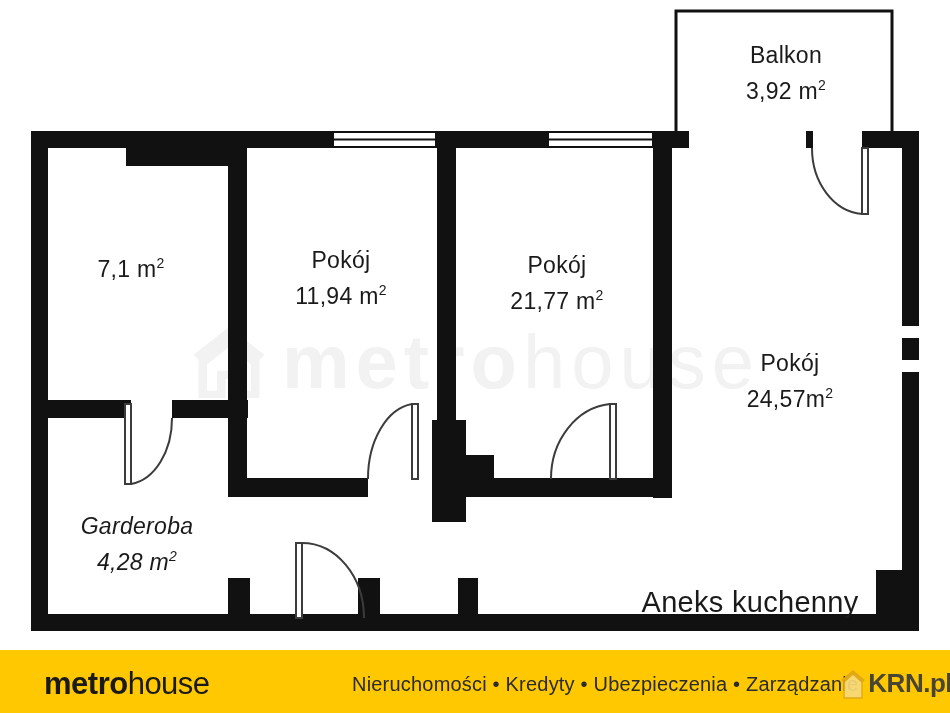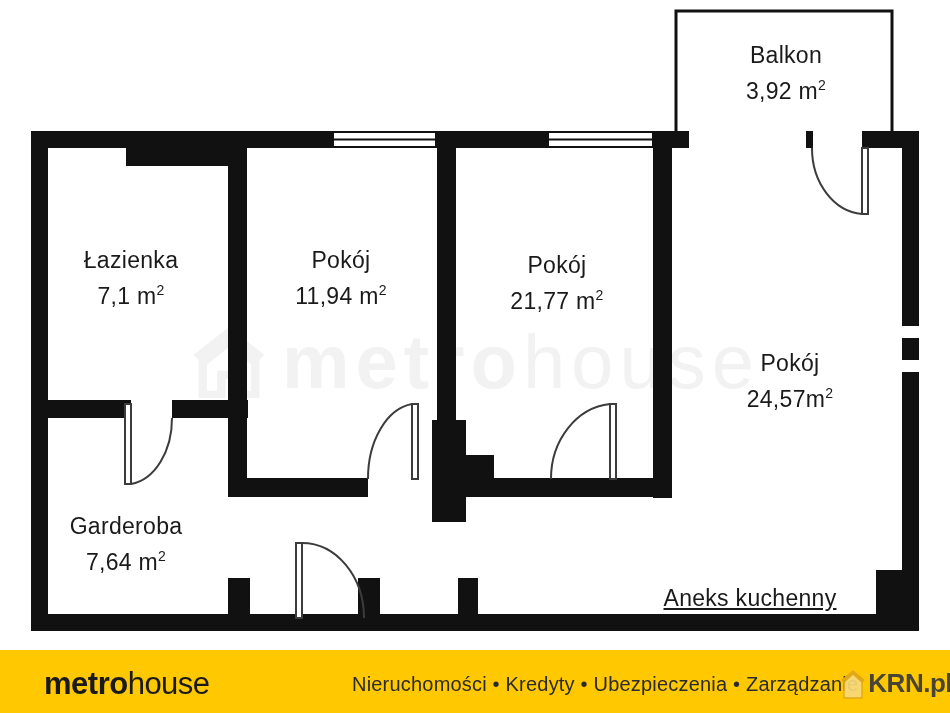--- a/index.html
+++ b/index.html
@@ -73,21 +73,21 @@
   .room-label .rarea {
     display: block;
     font-size: 23px;
     margin-top: 8px;
     letter-spacing: .3px;
   }
   .room-label .sup {
     font-size: 14px;
     vertical-align: super;
   }
-  .room-label.single .rname { font-size: 23px; text-decoration: underline; }
+  .room-label.single .rname { font-size: 29px; }
 
   
   #footer-bar {
     position: absolute;
     left: 0;
     top: 650px;
     width: 950px;
     height: 63px;
     background: #FFC800;
     z-index: 5;
@@ -237,42 +237,41 @@
       </g>
     </g>
   </svg>
 
   <div class="room-label" style="left:686px; top:42px; width:200px;">
     <span class="rname">Balkon</span>
     <span class="rarea"><span>3,92 m</span><span class="sup">2</span></span>
   </div>
 
   <div class="room-label" style="left:36px; top:247px; width:190px;">
-    <span class="rname">Łazienka</span>
     <span class="rarea"><span>7,1 m</span><span class="sup">2</span></span>
   </div>
 
   <div class="room-label" style="left:249px; top:247px; width:184px;">
     <span class="rname">Pokój</span>
     <span class="rarea"><span>11,94 m</span><span class="sup">2</span></span>
   </div>
 
   <div class="room-label" style="left:464px; top:252px; width:186px;">
     <span class="rname">Pokój</span>
     <span class="rarea"><span>21,77 m</span><span class="sup">2</span></span>
   </div>
 
   <div class="room-label" style="left:690px; top:350px; width:200px;">
     <span class="rname">Pokój</span>
     <span class="rarea"><span>24,57m</span><span class="sup">2</span></span>
   </div>
 
-  <div class="room-label" style="left:31px; top:513px; width:190px;">
+  <div class="room-label" style="left:42px; top:513px; width:190px;font-style:italic;">
     <span class="rname">Garderoba</span>
-    <span class="rarea"><span>7,64 m</span><span class="sup">2</span></span>
+    <span class="rarea"><span>4,28 m</span><span class="sup">2</span></span>
   </div>
 
 
   <div class="room-label single" style="left:640px; top:585px; width:220px;">
     <span class="rname">Aneks kuchenny</span>
   </div>
 
   <div id="footer-bar">
     <div id="footer-logo"><span class="fl-bold">metro</span><span class="fl-light">house</span></div>
     <div id="footer-tagline">Nieruchomości • Kredyty • Ubezpieczenia • Zarządzanie</div>

